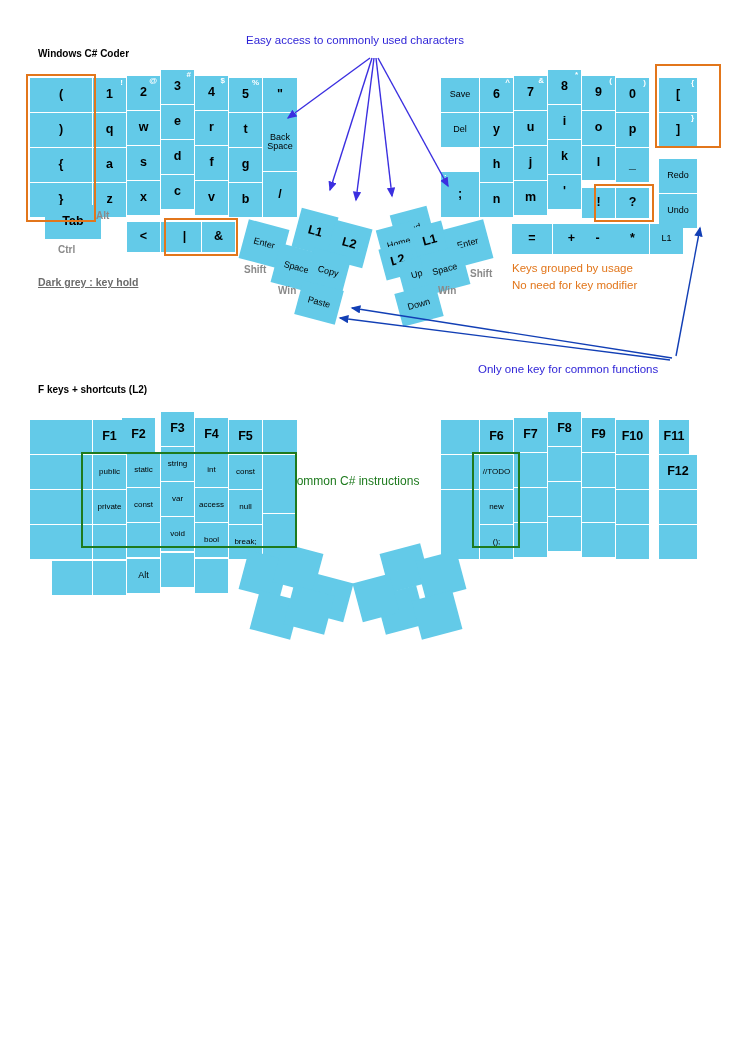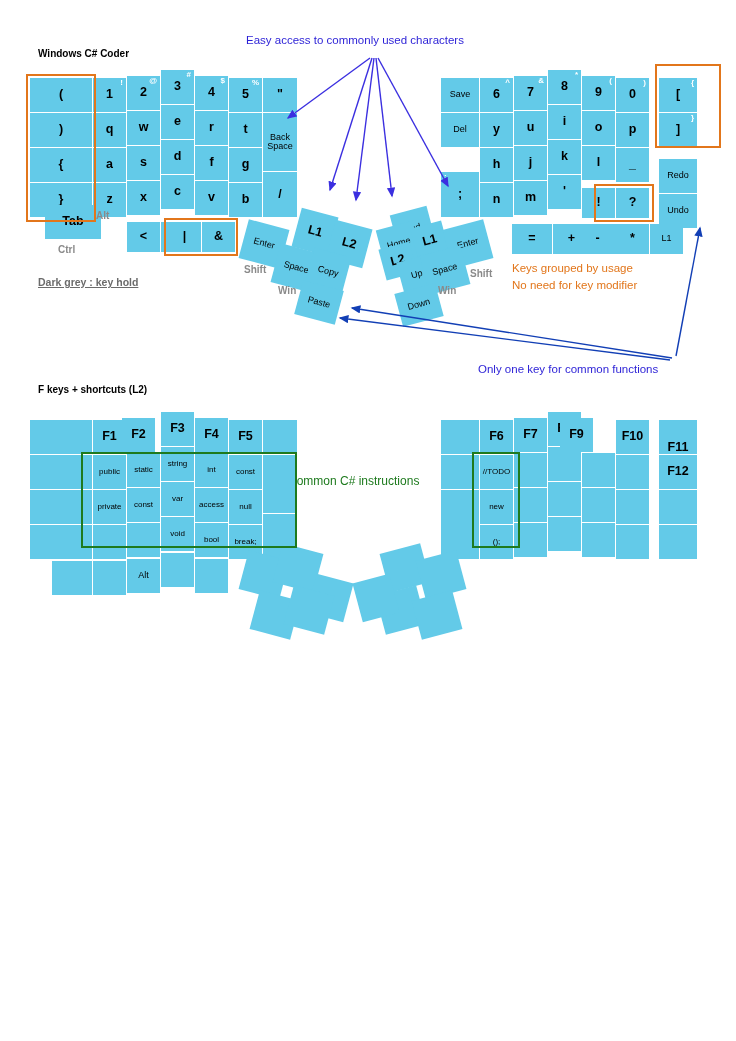--- a/index.html
+++ b/index.html
@@ -504,21 +504,21 @@
     </div>
     <div class="key " style="left: 548px; top: 447px; width: 33px; height: 34px;">
       <span class="lbl"></span>
     </div>
     <div class="key " style="left: 548px; top: 482px; width: 33px; height: 34px;">
       <span class="lbl"></span>
     </div>
     <div class="key " style="left: 548px; top: 517px; width: 33px; height: 34px;">
       <span class="lbl"></span>
     </div>
-    <div class="key bold" style="left: 560px; top: 418px; width: 33px; height: 34px;">
+    <div class="key bold" style="left: 582px; top: 418px; width: 33px; height: 34px;">
       <span class="lbl">F9</span>
     </div>
     <div class="key " style="left: 582px; top: 453px; width: 33px; height: 34px;">
       <span class="lbl"></span>
     </div>
     <div class="key " style="left: 582px; top: 488px; width: 33px; height: 34px;">
       <span class="lbl"></span>
     </div>
     <div class="key " style="left: 582px; top: 523px; width: 33px; height: 34px;">
       <span class="lbl"></span>
@@ -528,21 +528,21 @@
     </div>
     <div class="key " style="left: 616px; top: 455px; width: 33px; height: 34px;">
       <span class="lbl"></span>
     </div>
     <div class="key " style="left: 616px; top: 490px; width: 33px; height: 34px;">
       <span class="lbl"></span>
     </div>
     <div class="key " style="left: 616px; top: 525px; width: 33px; height: 34px;">
       <span class="lbl"></span>
     </div>
-    <div class="key bold" style="left: 659px; top: 420px; width: 38px; height: 34px; align-items: flex-end;">
+    <div class="key bold" style="left: 659px; top: 420px; width: 30px; height: 34px;">
       <span class="lbl">F11</span>
     </div>
     <div class="key bold" style="left: 659px; top: 455px; width: 38px; height: 34px;">
       <span class="lbl">F12</span>
     </div>
     <div class="key " style="left: 659px; top: 490px; width: 38px; height: 34px;">
       <span class="lbl"></span>
     </div>
     <div class="key " style="left: 659px; top: 525px; width: 38px; height: 34px;">
       <span class="lbl"></span>

